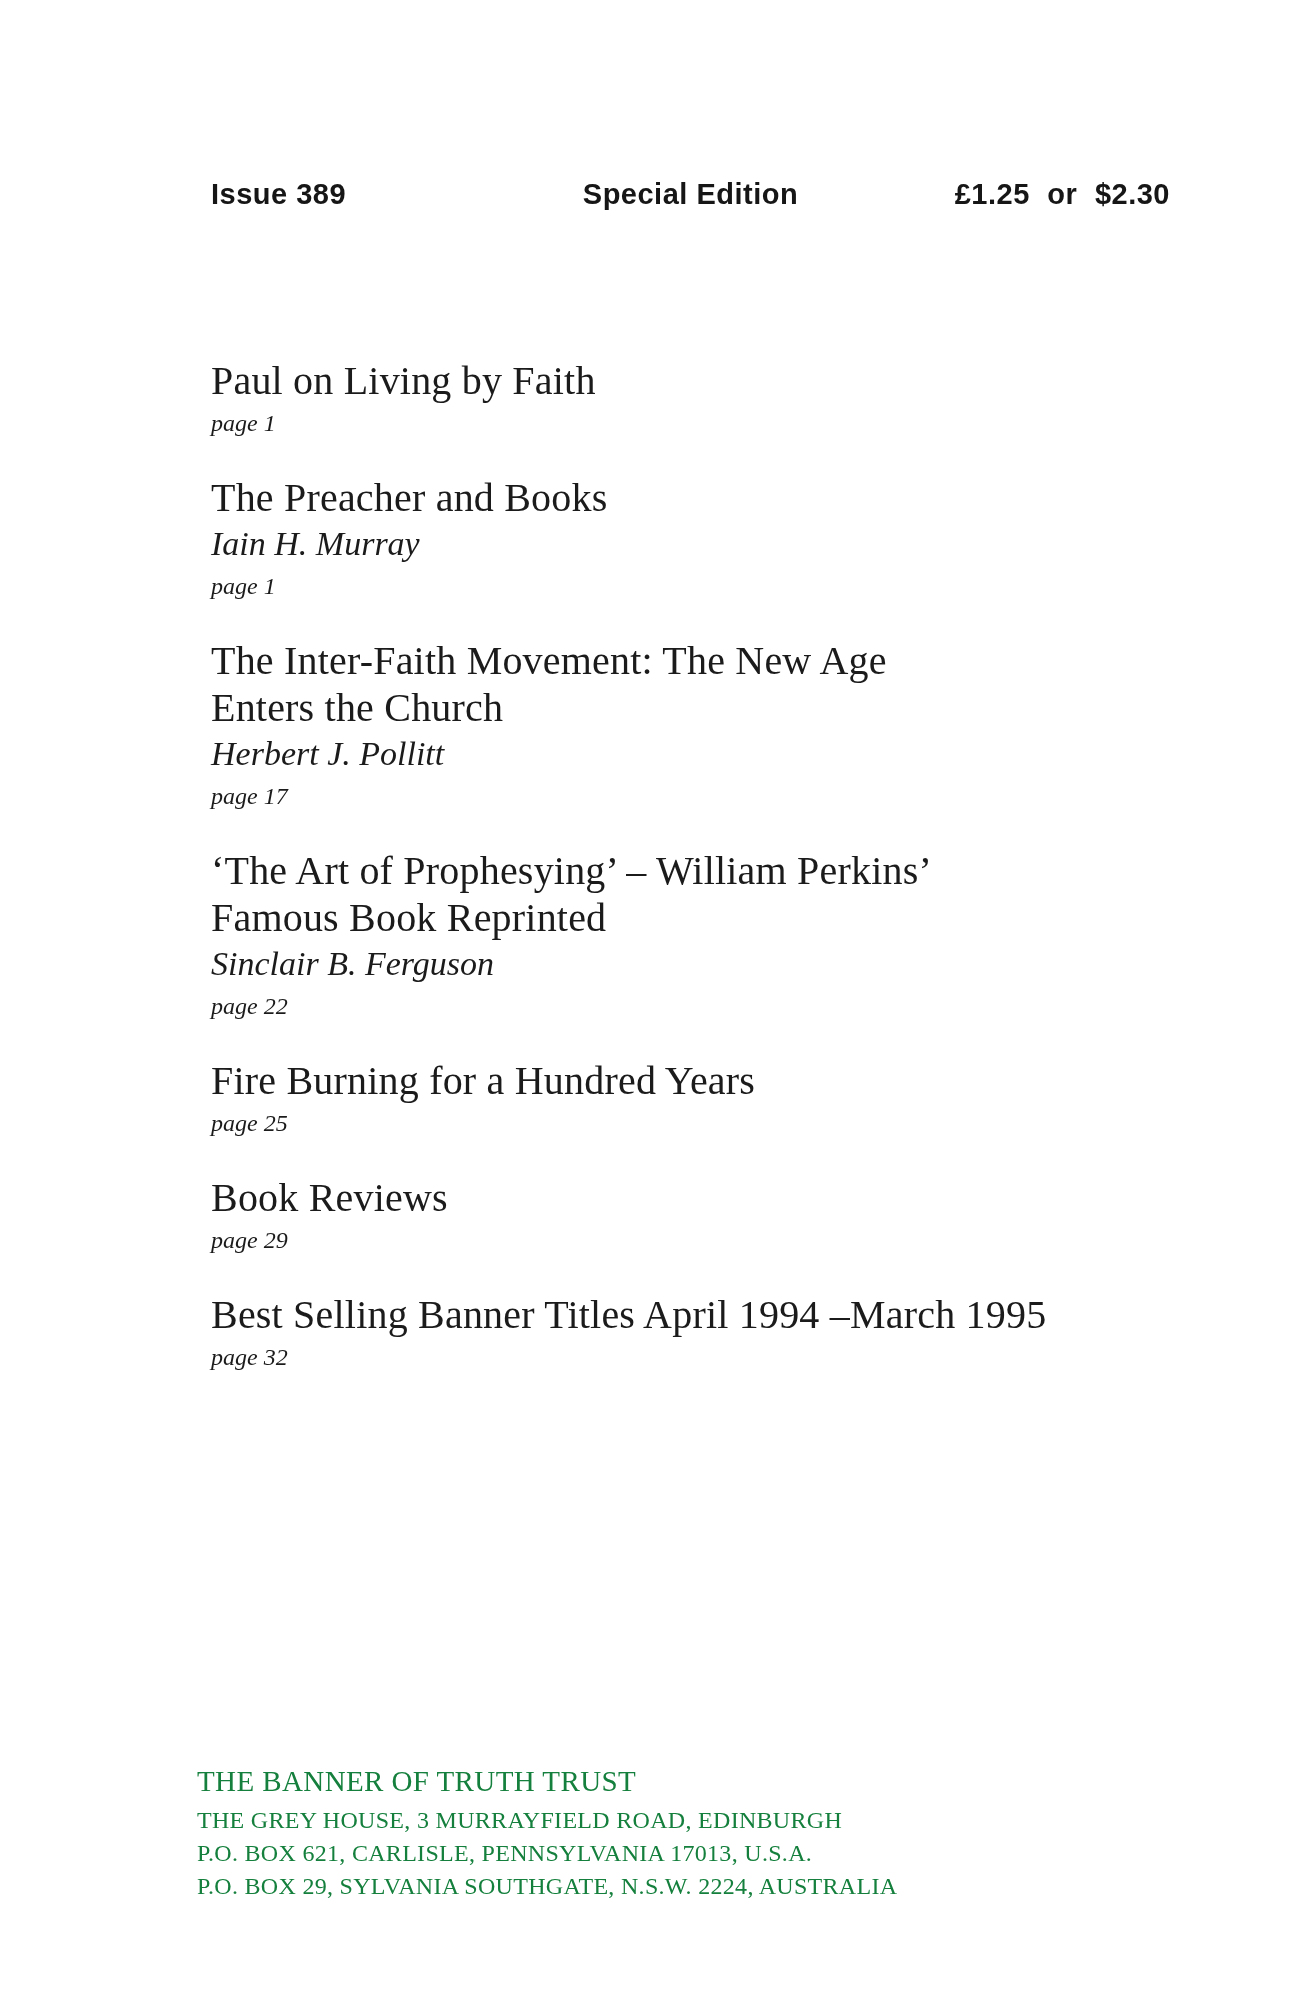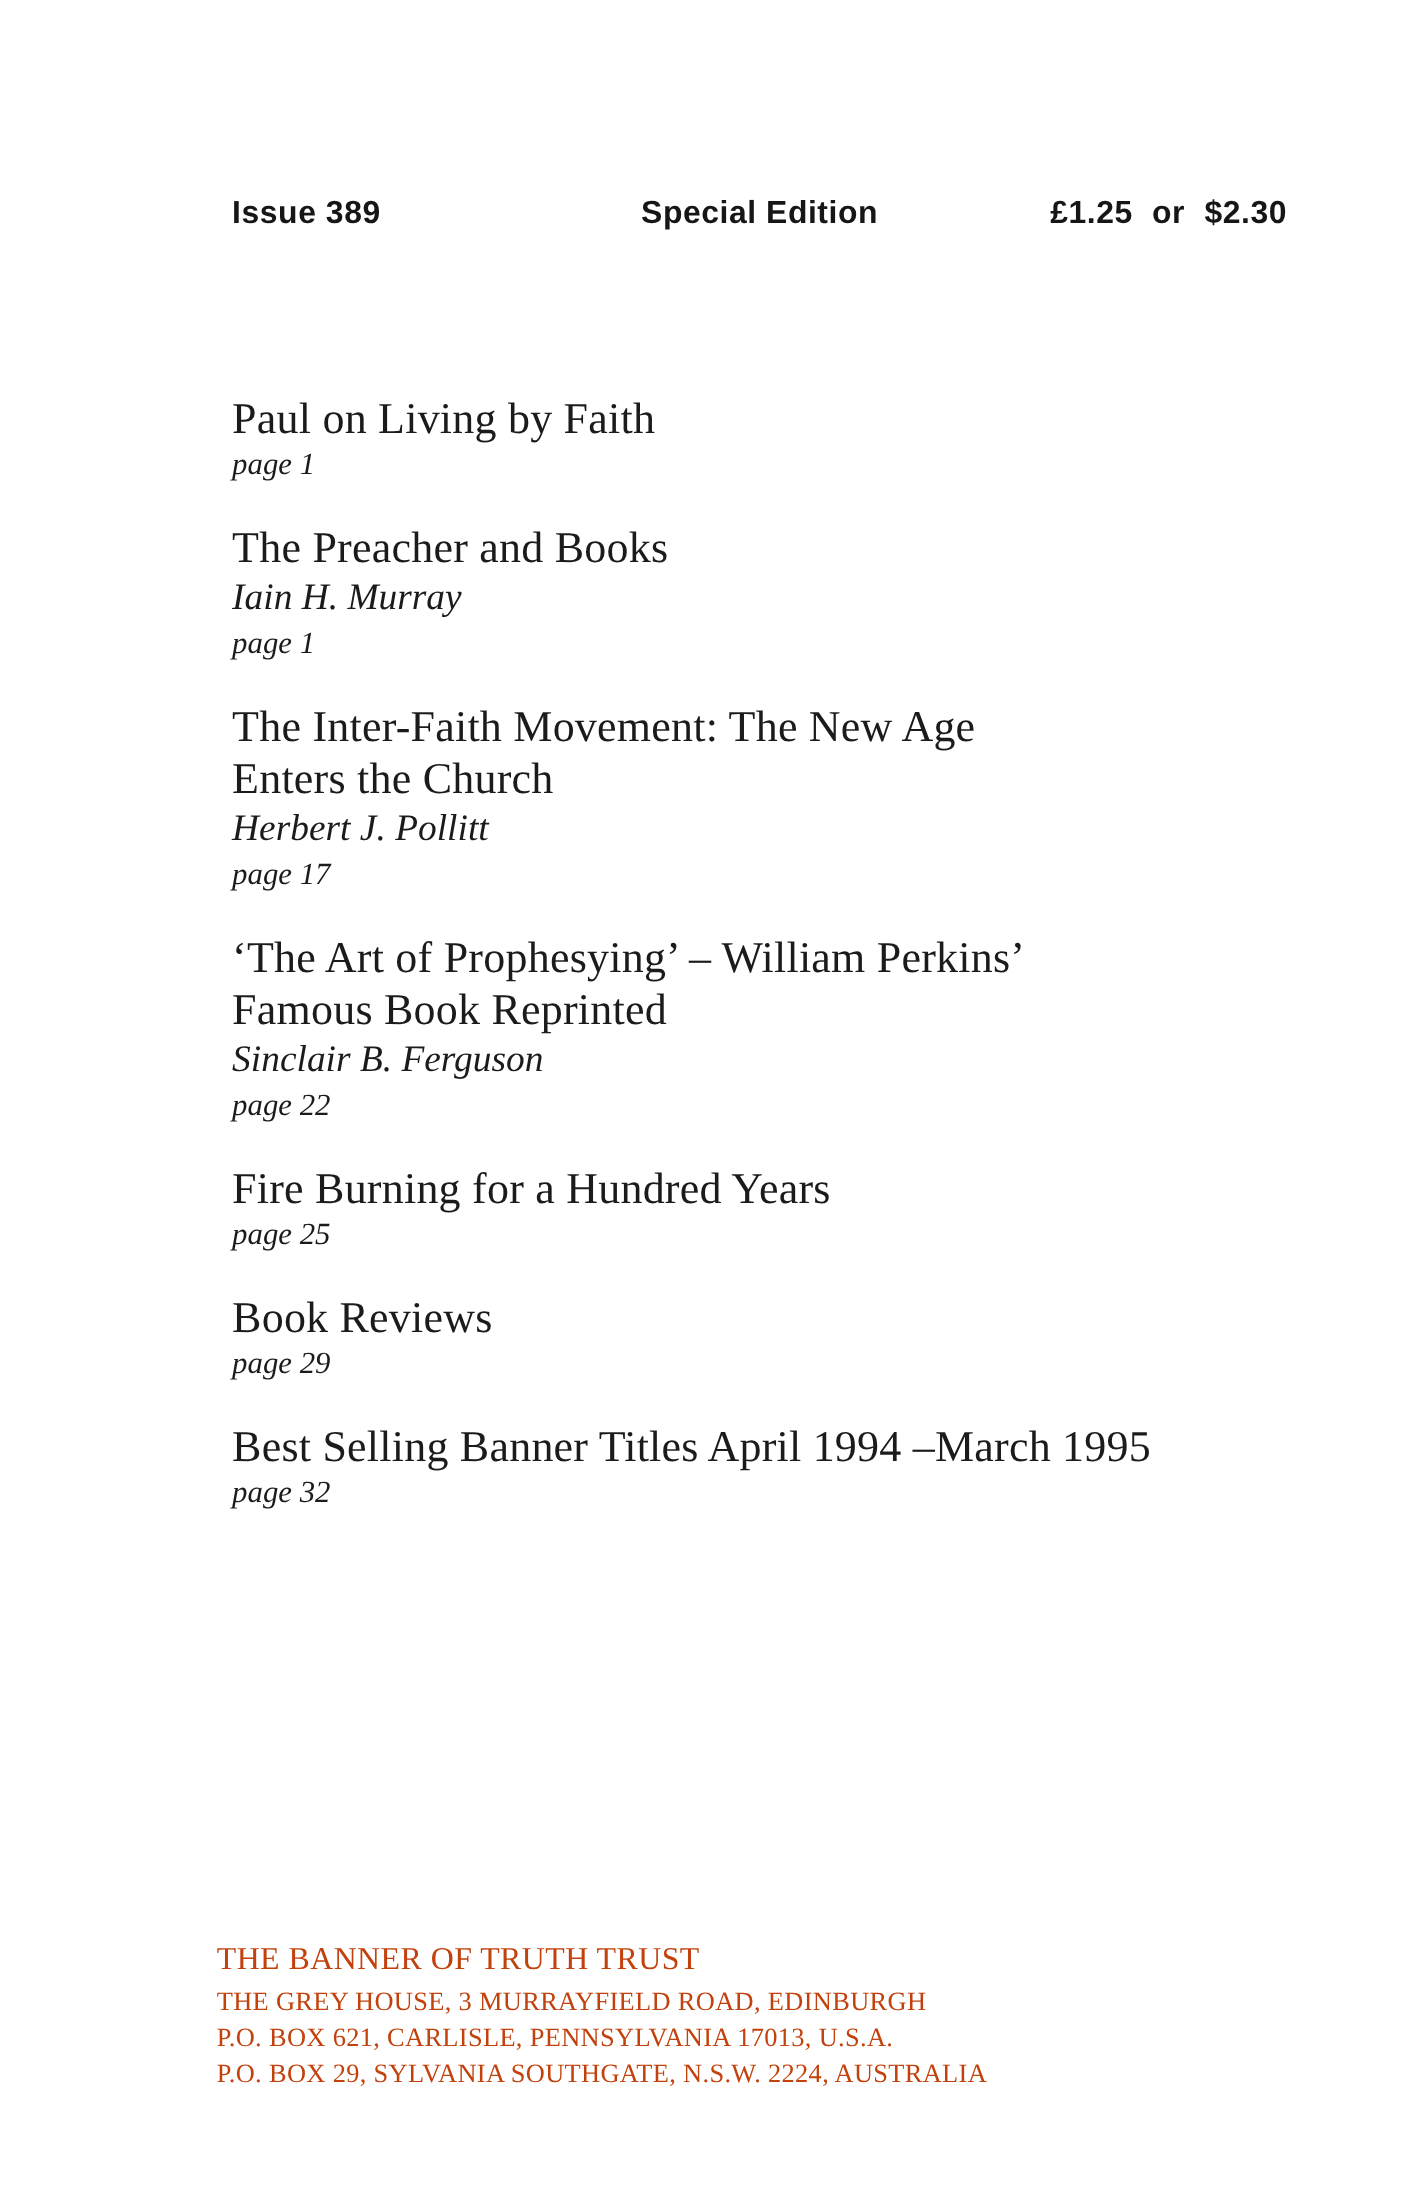--- a/index.html
+++ b/index.html
@@ -47,31 +47,31 @@
     white-space: nowrap;
     letter-spacing: 0.2px;
   }
   .author-line {
     font-size: 34px;
     line-height: 46px;
     font-style: italic;
     white-space: nowrap;
   }
   .page-ref {
-    font-size: 28px;
+    font-size: 24px;
     line-height: 38px;
     font-style: italic;
     white-space: nowrap;
   }
   
   .publisher {
     margin-top: auto;
     padding: 0 44px 97px 197px;
     font-family: "Liberation Serif", serif;
-    color: #c2410c;
+    color: #15803d;
   }
   .publisher-name {
     font-size: 29px;
     line-height: 38px;
     margin-bottom: 4px;
     letter-spacing: 0.4px;
     white-space: nowrap;
   }
   .address-line {
     font-size: 24px;

